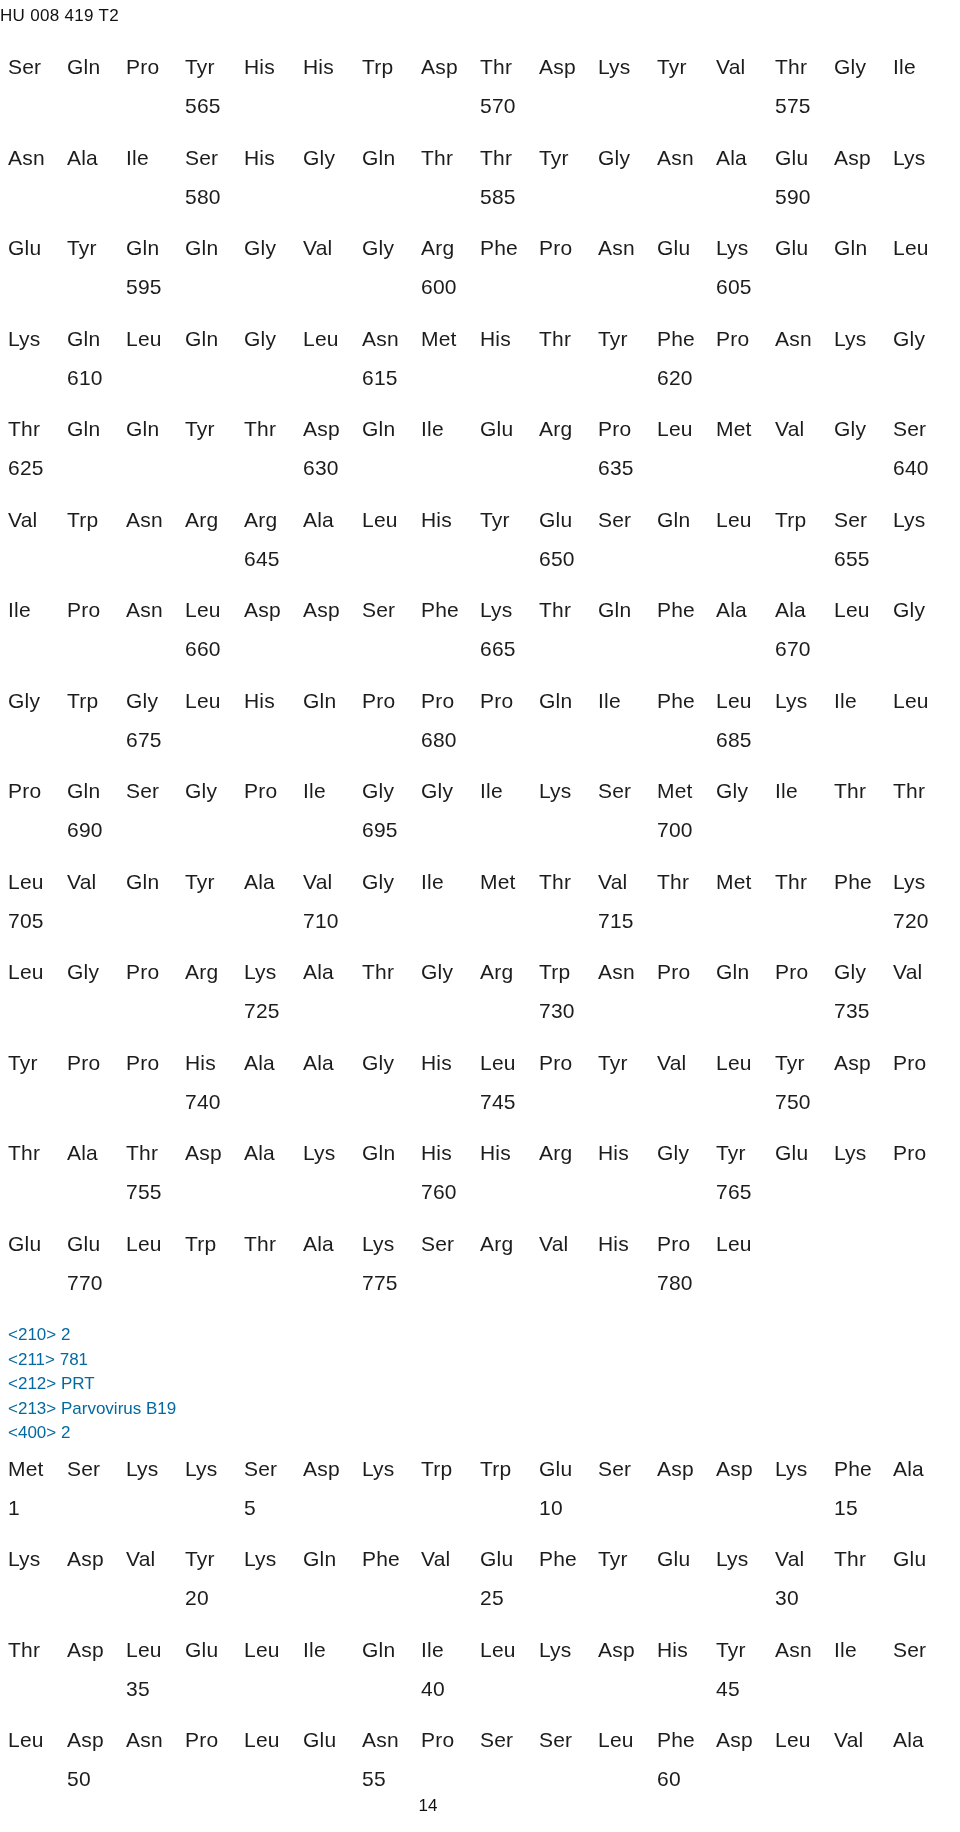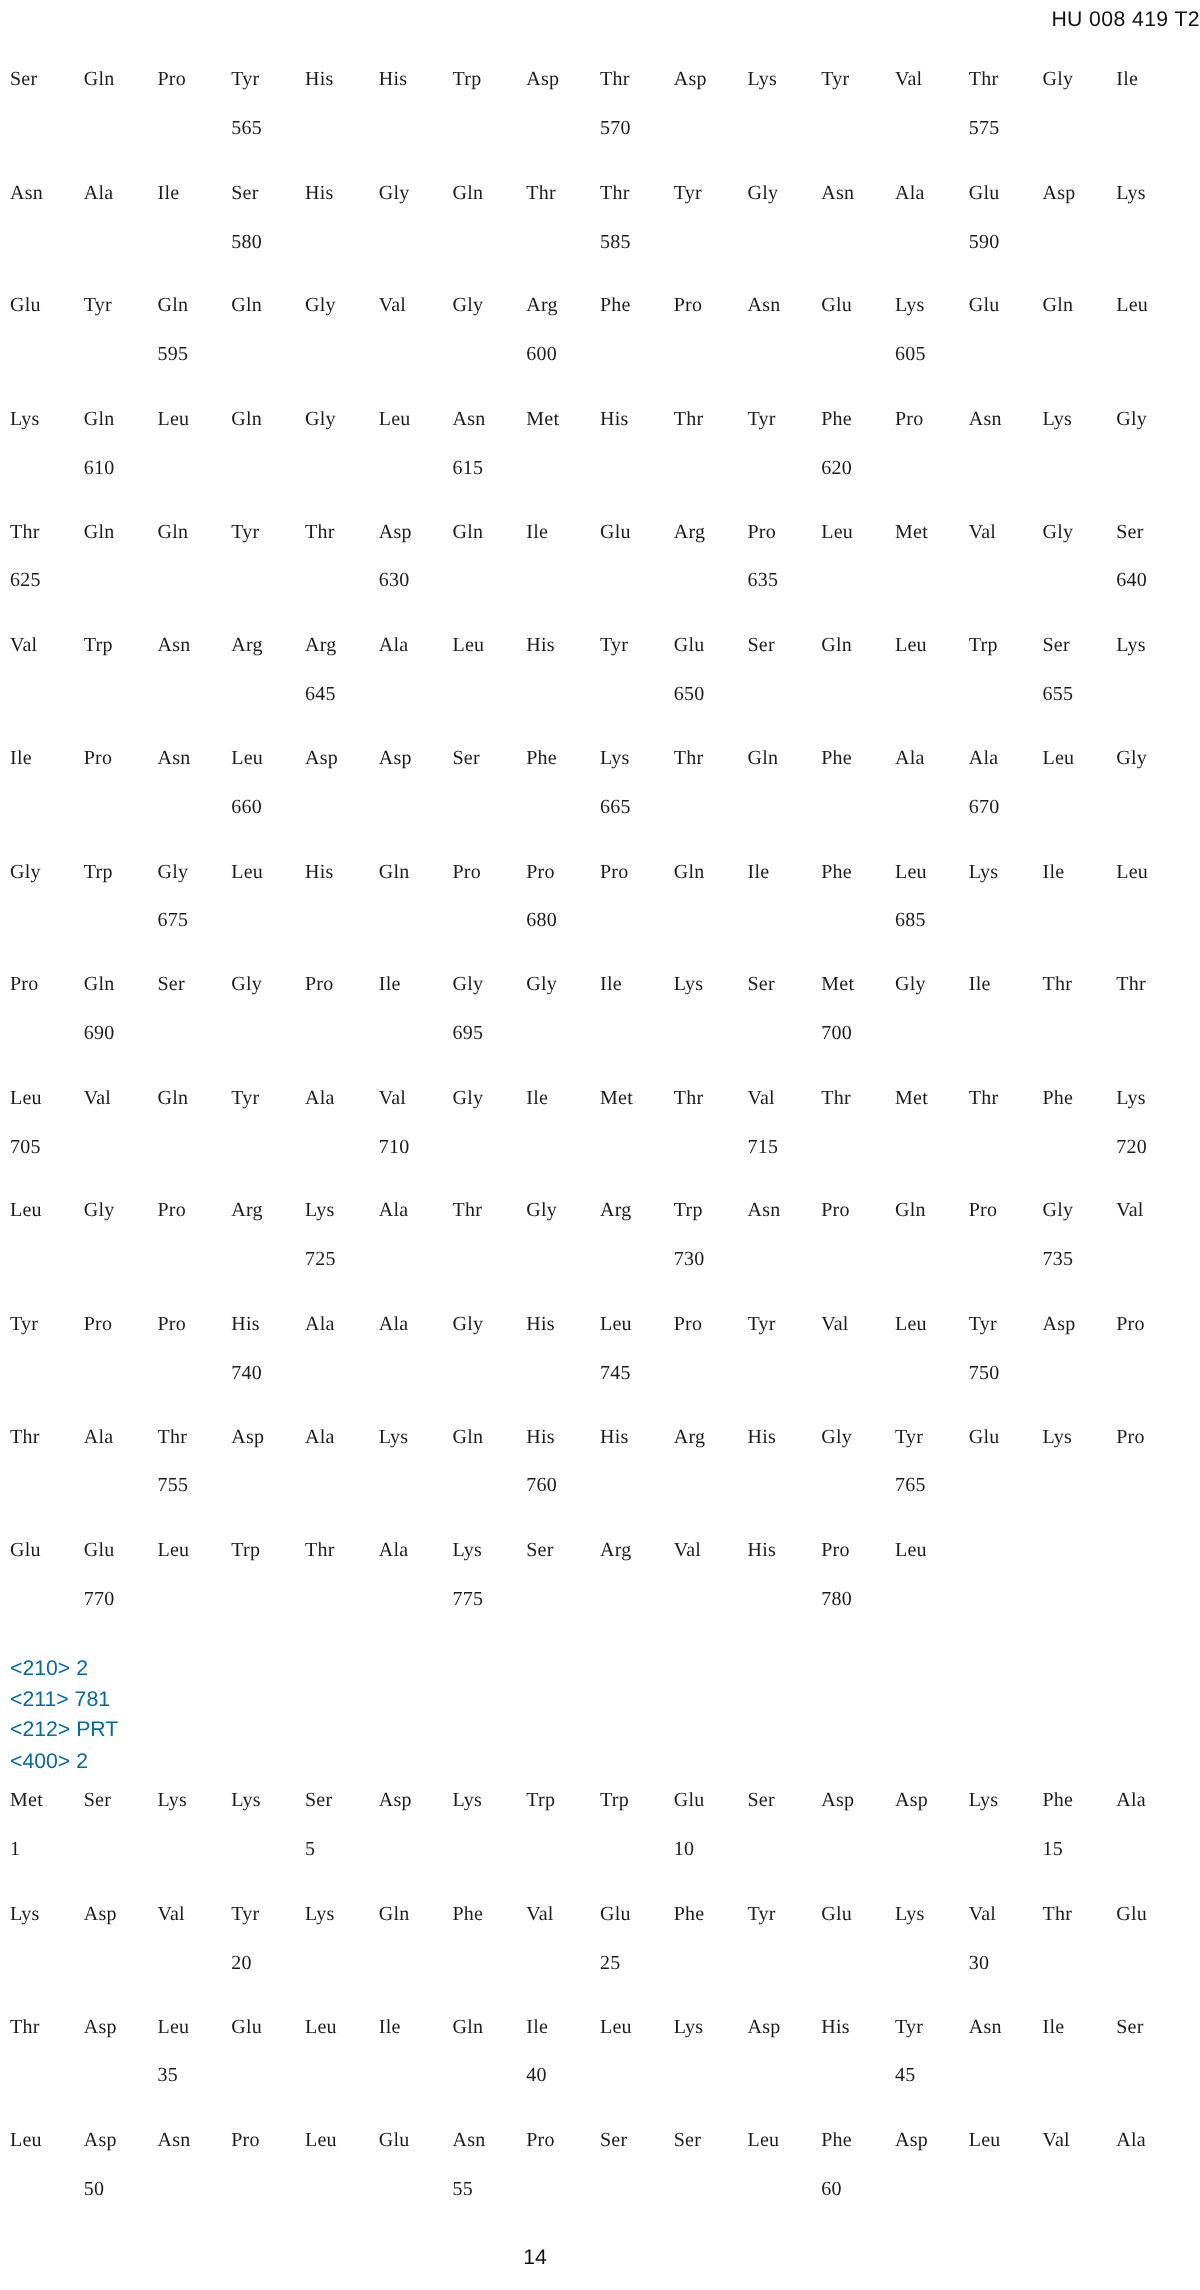--- a/index.html
+++ b/index.html
@@ -20,38 +20,38 @@
     width: 960px;
     height: 1832px;
     box-sizing: border-box;
   }
   
   .page-header {
     position: absolute;
     top: 6px;
     left: 0;
     width: 960px;
-    text-align: right;
+    text-align: left;
     font-family: "Liberation Sans", sans-serif;
     font-size: 17px;
     font-weight: 400;
     letter-spacing: 0.3px;
     color: #111;
   }
   
   .content {
     position: absolute;
     top: 56px;
     left: 8px;
     width: 944px;
   }
   
   .seq-block {
-    font-family: Liberation Serif, serif;
-    font-size: 16px;
+    font-family: Liberation Sans, sans-serif;
+    font-size: 21px;
     line-height: 1.0;
     color: #1c1c1c;
     margin-bottom: 25.5px;
     white-space: pre;
   }
   .seq-row {
     display: flex;
     white-space: pre;
   }
   .seq-cell {
@@ -119,20 +119,21 @@
         <div class="seq-block"><div class="seq-row seq-residues"><span class="seq-cell">Leu</span><span class="seq-cell">Gly</span><span class="seq-cell">Pro</span><span class="seq-cell">Arg</span><span class="seq-cell">Lys</span><span class="seq-cell">Ala</span><span class="seq-cell">Thr</span><span class="seq-cell">Gly</span><span class="seq-cell">Arg</span><span class="seq-cell">Trp</span><span class="seq-cell">Asn</span><span class="seq-cell">Pro</span><span class="seq-cell">Gln</span><span class="seq-cell">Pro</span><span class="seq-cell">Gly</span><span class="seq-cell">Val</span></div><div class="seq-row seq-numbers"><span class="seq-cell"></span><span class="seq-cell"></span><span class="seq-cell"></span><span class="seq-cell"></span><span class="seq-cell">725</span><span class="seq-cell"></span><span class="seq-cell"></span><span class="seq-cell"></span><span class="seq-cell"></span><span class="seq-cell">730</span><span class="seq-cell"></span><span class="seq-cell"></span><span class="seq-cell"></span><span class="seq-cell"></span><span class="seq-cell">735</span><span class="seq-cell"></span></div></div>
         <div class="seq-block"><div class="seq-row seq-residues"><span class="seq-cell">Tyr</span><span class="seq-cell">Pro</span><span class="seq-cell">Pro</span><span class="seq-cell">His</span><span class="seq-cell">Ala</span><span class="seq-cell">Ala</span><span class="seq-cell">Gly</span><span class="seq-cell">His</span><span class="seq-cell">Leu</span><span class="seq-cell">Pro</span><span class="seq-cell">Tyr</span><span class="seq-cell">Val</span><span class="seq-cell">Leu</span><span class="seq-cell">Tyr</span><span class="seq-cell">Asp</span><span class="seq-cell">Pro</span></div><div class="seq-row seq-numbers"><span class="seq-cell"></span><span class="seq-cell"></span><span class="seq-cell"></span><span class="seq-cell">740</span><span class="seq-cell"></span><span class="seq-cell"></span><span class="seq-cell"></span><span class="seq-cell"></span><span class="seq-cell">745</span><span class="seq-cell"></span><span class="seq-cell"></span><span class="seq-cell"></span><span class="seq-cell"></span><span class="seq-cell">750</span><span class="seq-cell"></span><span class="seq-cell"></span></div></div>
         <div class="seq-block"><div class="seq-row seq-residues"><span class="seq-cell">Thr</span><span class="seq-cell">Ala</span><span class="seq-cell">Thr</span><span class="seq-cell">Asp</span><span class="seq-cell">Ala</span><span class="seq-cell">Lys</span><span class="seq-cell">Gln</span><span class="seq-cell">His</span><span class="seq-cell">His</span><span class="seq-cell">Arg</span><span class="seq-cell">His</span><span class="seq-cell">Gly</span><span class="seq-cell">Tyr</span><span class="seq-cell">Glu</span><span class="seq-cell">Lys</span><span class="seq-cell">Pro</span></div><div class="seq-row seq-numbers"><span class="seq-cell"></span><span class="seq-cell"></span><span class="seq-cell">755</span><span class="seq-cell"></span><span class="seq-cell"></span><span class="seq-cell"></span><span class="seq-cell"></span><span class="seq-cell">760</span><span class="seq-cell"></span><span class="seq-cell"></span><span class="seq-cell"></span><span class="seq-cell"></span><span class="seq-cell">765</span><span class="seq-cell"></span><span class="seq-cell"></span><span class="seq-cell"></span></div></div>
         <div class="seq-block"><div class="seq-row seq-residues"><span class="seq-cell">Glu</span><span class="seq-cell">Glu</span><span class="seq-cell">Leu</span><span class="seq-cell">Trp</span><span class="seq-cell">Thr</span><span class="seq-cell">Ala</span><span class="seq-cell">Lys</span><span class="seq-cell">Ser</span><span class="seq-cell">Arg</span><span class="seq-cell">Val</span><span class="seq-cell">His</span><span class="seq-cell">Pro</span><span class="seq-cell">Leu</span></div><div class="seq-row seq-numbers"><span class="seq-cell"></span><span class="seq-cell">770</span><span class="seq-cell"></span><span class="seq-cell"></span><span class="seq-cell"></span><span class="seq-cell"></span><span class="seq-cell">775</span><span class="seq-cell"></span><span class="seq-cell"></span><span class="seq-cell"></span><span class="seq-cell"></span><span class="seq-cell">780</span><span class="seq-cell"></span></div></div>
       </div>
 
     <div class="meta-block" id="meta-container">
         <div class="meta-line">&lt;210&gt; 2</div>
         <div class="meta-line">&lt;211&gt; 781</div>
         <div class="meta-line">&lt;212&gt; PRT</div>
+        <div class="meta-line">&lt;213&gt; Parvovirus B19</div>
         <div class="meta-line">&lt;400&gt; 2</div>
       </div>
 
     <div id="seq2-container">
         <div class="seq-block"><div class="seq-row seq-residues"><span class="seq-cell">Met</span><span class="seq-cell">Ser</span><span class="seq-cell">Lys</span><span class="seq-cell">Lys</span><span class="seq-cell">Ser</span><span class="seq-cell">Asp</span><span class="seq-cell">Lys</span><span class="seq-cell">Trp</span><span class="seq-cell">Trp</span><span class="seq-cell">Glu</span><span class="seq-cell">Ser</span><span class="seq-cell">Asp</span><span class="seq-cell">Asp</span><span class="seq-cell">Lys</span><span class="seq-cell">Phe</span><span class="seq-cell">Ala</span></div><div class="seq-row seq-numbers"><span class="seq-cell">1</span><span class="seq-cell"></span><span class="seq-cell"></span><span class="seq-cell"></span><span class="seq-cell">5</span><span class="seq-cell"></span><span class="seq-cell"></span><span class="seq-cell"></span><span class="seq-cell"></span><span class="seq-cell">10</span><span class="seq-cell"></span><span class="seq-cell"></span><span class="seq-cell"></span><span class="seq-cell"></span><span class="seq-cell">15</span><span class="seq-cell"></span></div></div>
         <div class="seq-block"><div class="seq-row seq-residues"><span class="seq-cell">Lys</span><span class="seq-cell">Asp</span><span class="seq-cell">Val</span><span class="seq-cell">Tyr</span><span class="seq-cell">Lys</span><span class="seq-cell">Gln</span><span class="seq-cell">Phe</span><span class="seq-cell">Val</span><span class="seq-cell">Glu</span><span class="seq-cell">Phe</span><span class="seq-cell">Tyr</span><span class="seq-cell">Glu</span><span class="seq-cell">Lys</span><span class="seq-cell">Val</span><span class="seq-cell">Thr</span><span class="seq-cell">Glu</span></div><div class="seq-row seq-numbers"><span class="seq-cell"></span><span class="seq-cell"></span><span class="seq-cell"></span><span class="seq-cell">20</span><span class="seq-cell"></span><span class="seq-cell"></span><span class="seq-cell"></span><span class="seq-cell"></span><span class="seq-cell">25</span><span class="seq-cell"></span><span class="seq-cell"></span><span class="seq-cell"></span><span class="seq-cell"></span><span class="seq-cell">30</span><span class="seq-cell"></span><span class="seq-cell"></span></div></div>
         <div class="seq-block"><div class="seq-row seq-residues"><span class="seq-cell">Thr</span><span class="seq-cell">Asp</span><span class="seq-cell">Leu</span><span class="seq-cell">Glu</span><span class="seq-cell">Leu</span><span class="seq-cell">Ile</span><span class="seq-cell">Gln</span><span class="seq-cell">Ile</span><span class="seq-cell">Leu</span><span class="seq-cell">Lys</span><span class="seq-cell">Asp</span><span class="seq-cell">His</span><span class="seq-cell">Tyr</span><span class="seq-cell">Asn</span><span class="seq-cell">Ile</span><span class="seq-cell">Ser</span></div><div class="seq-row seq-numbers"><span class="seq-cell"></span><span class="seq-cell"></span><span class="seq-cell">35</span><span class="seq-cell"></span><span class="seq-cell"></span><span class="seq-cell"></span><span class="seq-cell"></span><span class="seq-cell">40</span><span class="seq-cell"></span><span class="seq-cell"></span><span class="seq-cell"></span><span class="seq-cell"></span><span class="seq-cell">45</span><span class="seq-cell"></span><span class="seq-cell"></span><span class="seq-cell"></span></div></div>
         <div class="seq-block"><div class="seq-row seq-residues"><span class="seq-cell">Leu</span><span class="seq-cell">Asp</span><span class="seq-cell">Asn</span><span class="seq-cell">Pro</span><span class="seq-cell">Leu</span><span class="seq-cell">Glu</span><span class="seq-cell">Asn</span><span class="seq-cell">Pro</span><span class="seq-cell">Ser</span><span class="seq-cell">Ser</span><span class="seq-cell">Leu</span><span class="seq-cell">Phe</span><span class="seq-cell">Asp</span><span class="seq-cell">Leu</span><span class="seq-cell">Val</span><span class="seq-cell">Ala</span></div><div class="seq-row seq-numbers"><span class="seq-cell"></span><span class="seq-cell">50</span><span class="seq-cell"></span><span class="seq-cell"></span><span class="seq-cell"></span><span class="seq-cell"></span><span class="seq-cell">55</span><span class="seq-cell"></span><span class="seq-cell"></span><span class="seq-cell"></span><span class="seq-cell"></span><span class="seq-cell">60</span><span class="seq-cell"></span><span class="seq-cell"></span><span class="seq-cell"></span><span class="seq-cell"></span></div></div>
       </div>
 

